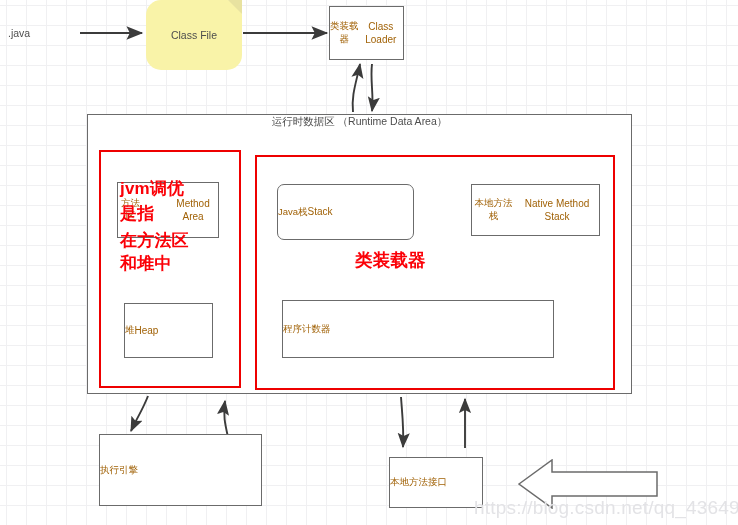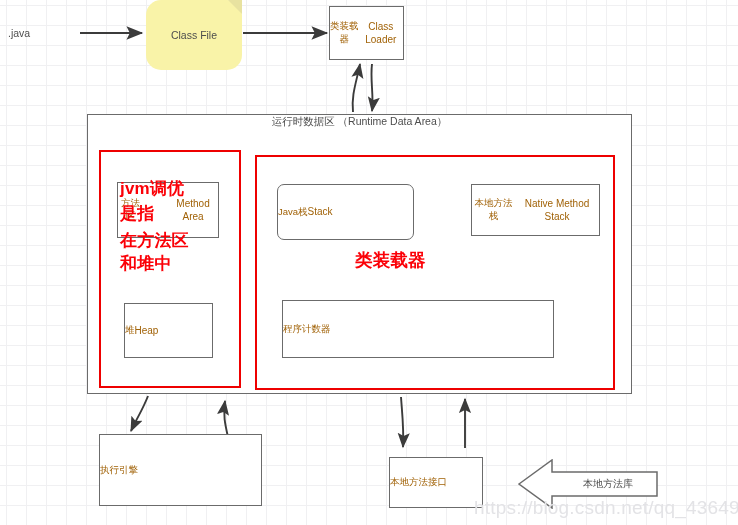--- a/index.html
+++ b/index.html
@@ -228,18 +228,17 @@
   </div>
 
   <div class="box" style="left:389px; top:457px; width:94px; height:51px;">
     <span class="cn">本地方法接口</span>
   </div>
 
   <div id="native-lib">
     <svg width="140" height="50" viewBox="0 0 140 50">
       <polygon points="1,25 34,1 34,13 139,13 139,37 34,37 34,49" fill="#ffffff" stroke="#6b6b6b" stroke-width="1.5" stroke-linejoin="miter"></polygon>
     </svg>
-    <span class="nl-text">本地方法库</span>
   </div>
 
   <div id="watermark">https://blog.csdn.net/qq_43649223</div>
 
 </div>
 
 </body></html>

